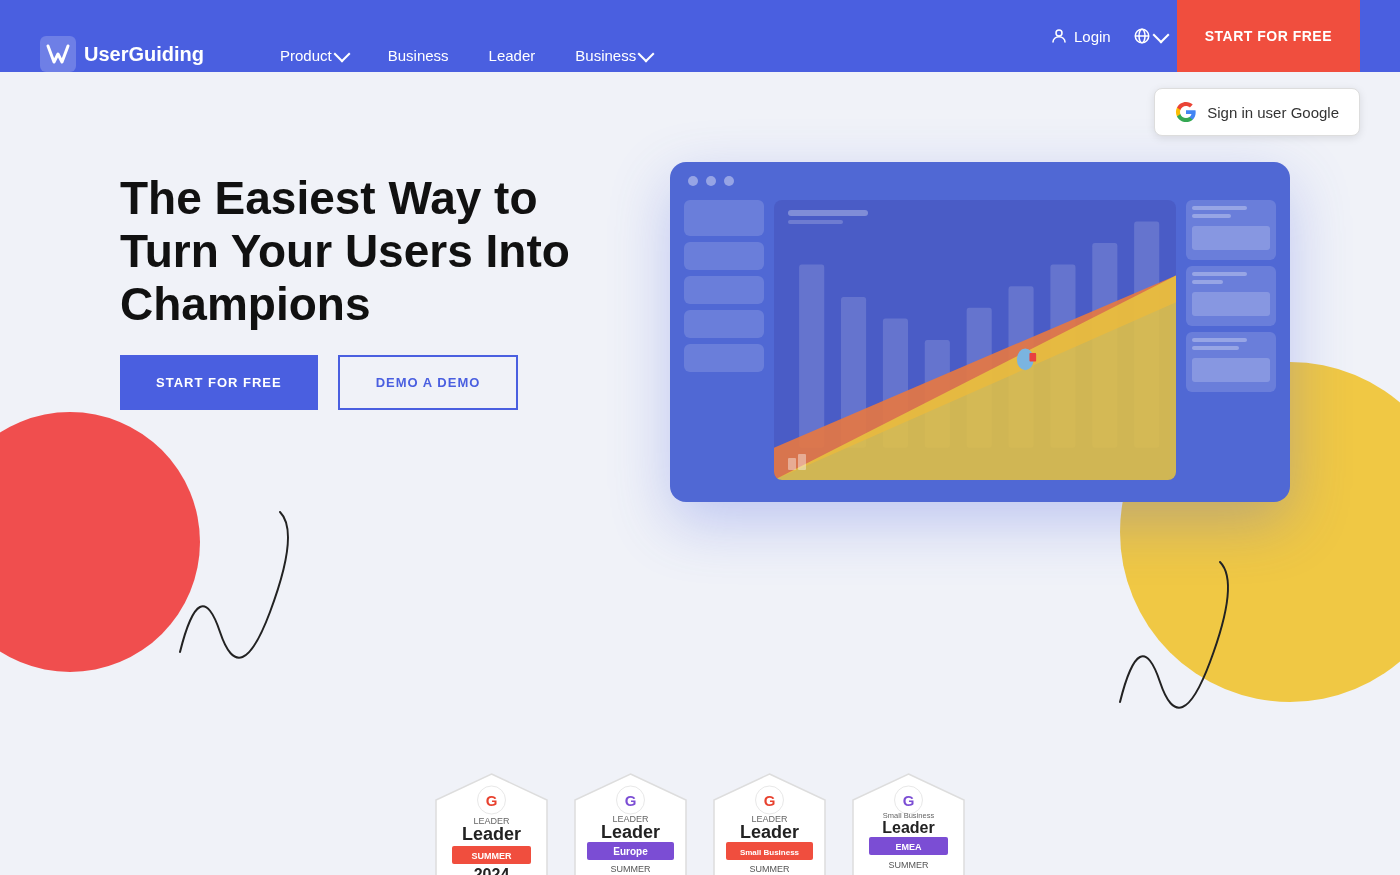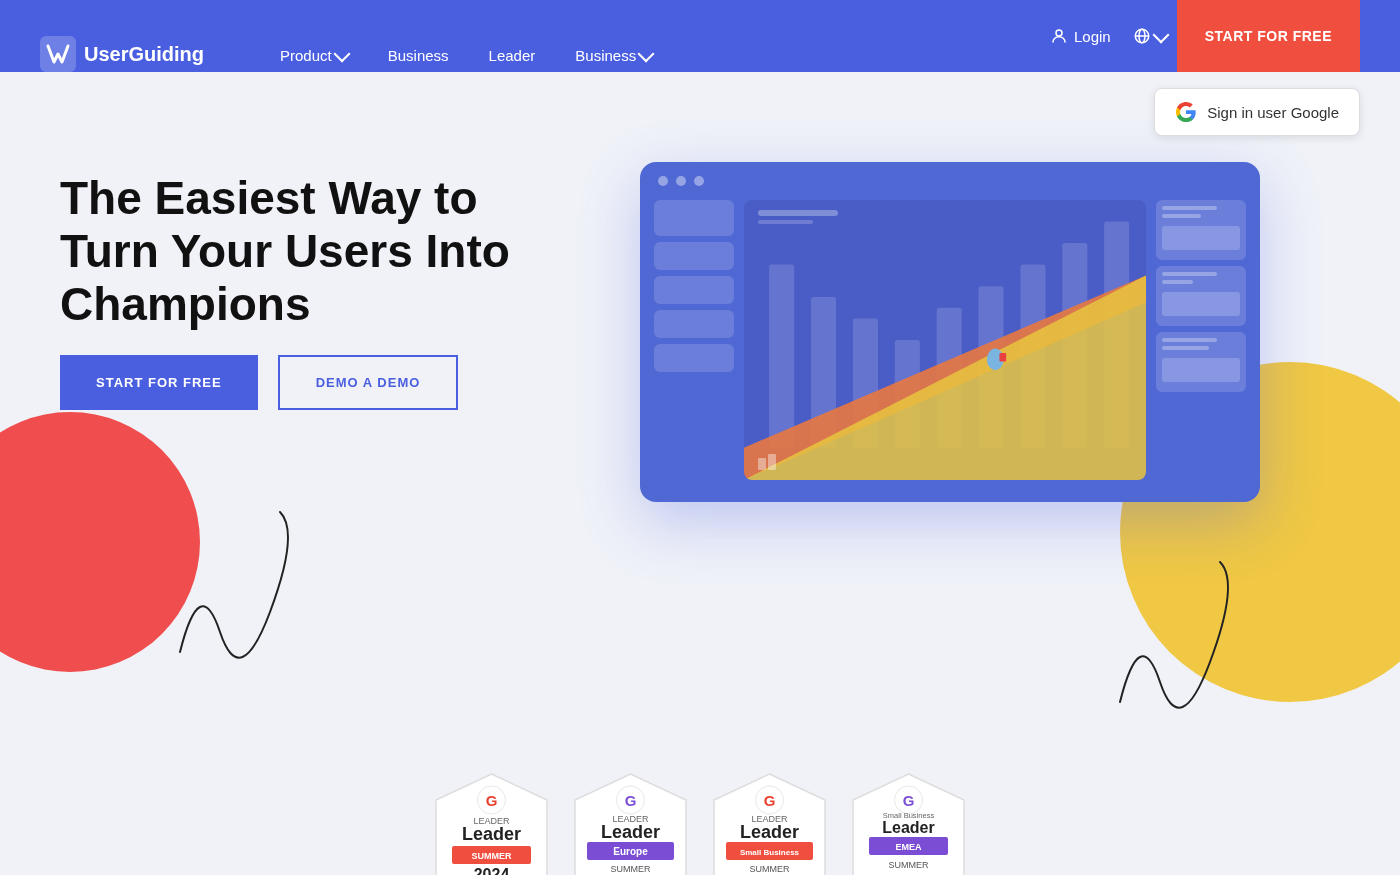--- a/index.html
+++ b/index.html
@@ -88,21 +88,21 @@
       cursor: pointer;
       letter-spacing: 0.5px;
       white-space: nowrap;
       height: 72px;
     }
 
     
     .hero {
       display: flex;
       align-items: flex-start;
-      padding: 80px 80px 40px 60px;
+      padding: 80px 80px 40px 120px;
       position: relative;
       min-height: 680px;
       overflow: hidden;
     }
     .hero-left {
       flex: 0 0 520px;
       padding-top: 20px;
       z-index: 2;
     }
     .hero-title {

